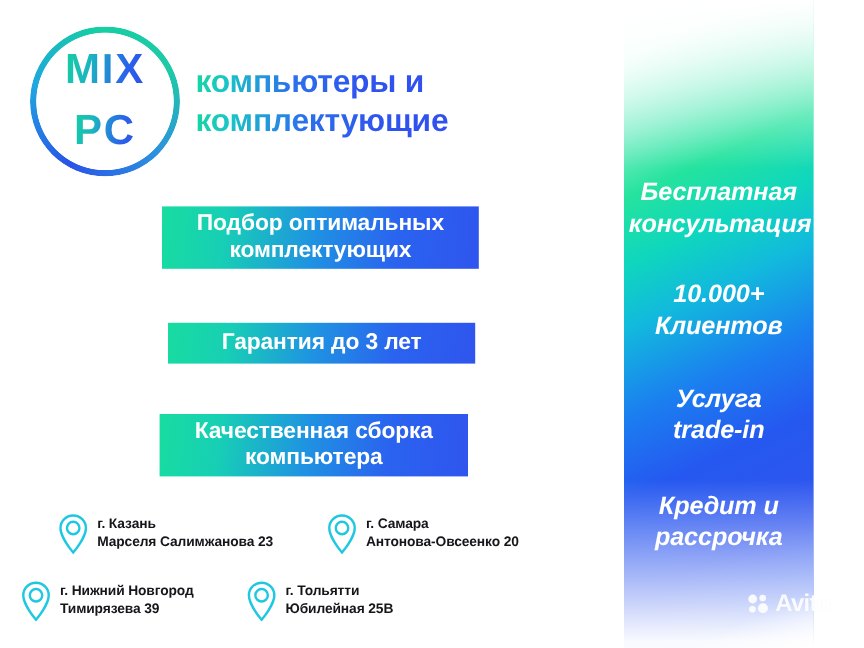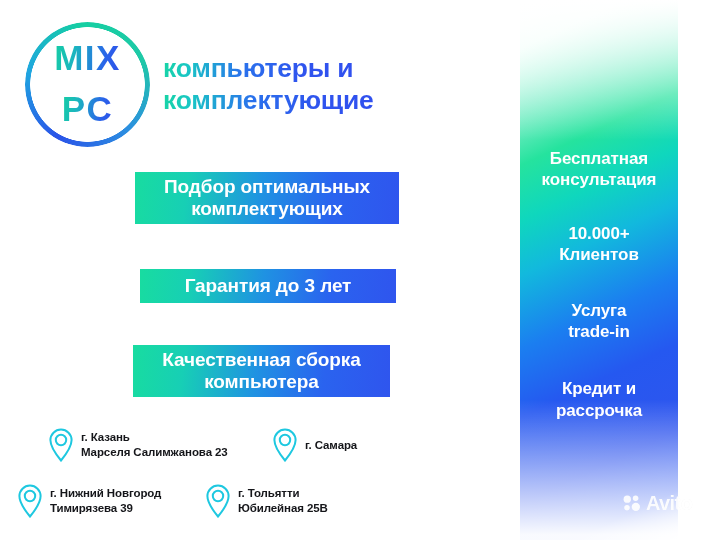--- a/index.html
+++ b/index.html
@@ -50,25 +50,26 @@
     display: flex;
     flex-direction: column;
     align-items: center;
     justify-content: flex-start;
     padding-top: 148px;
     box-sizing: border-box;
   }
   .side-block {
     color: #ffffff;
     font-weight: bold;
-    font-size: 17px;
+    font-size: 21px;
     line-height: 1.26;
     text-align: center;
     letter-spacing: -0.1px;
     width: 150px;
+    font-style: italic;
   }
   .side-block.b1 { margin-bottom: 32px; }
   .side-block.b2 { margin-bottom: 34px; }
   .side-block.b3 { margin-bottom: 36px; }
 
   
   .logo-wrap {
     position: absolute;
     left: 25px;
     top: 22px;
@@ -272,20 +273,21 @@
     </div>
   </div>
 
   <div class="loc r1c2">
     <svg class="pin" viewBox="0 0 26 34">
       <path d="M13 1.6C7.1 1.6 2.4 6.3 2.4 12.1c0 7.3 9.1 18.6 10.6 20.4 1.5-1.8 10.6-13.1 10.6-20.4C23.6 6.3 18.9 1.6 13 1.6z" fill="none" stroke="#1ec8e0" stroke-width="2"></path>
       <circle cx="13" cy="12" r="5.2" fill="none" stroke="#1ec8e0" stroke-width="2"></circle>
     </svg>
     <div class="loc-text">
       <span class="loc-city">г. Самара</span>
+      <span class="loc-addr">Антонова-Овсеенко 20</span>
     </div>
   </div>
 
   <div class="loc r2c1">
     <svg class="pin" viewBox="0 0 26 34">
       <path d="M13 1.6C7.1 1.6 2.4 6.3 2.4 12.1c0 7.3 9.1 18.6 10.6 20.4 1.5-1.8 10.6-13.1 10.6-20.4C23.6 6.3 18.9 1.6 13 1.6z" fill="none" stroke="#1ec8e0" stroke-width="2"></path>
       <circle cx="13" cy="12" r="5.2" fill="none" stroke="#1ec8e0" stroke-width="2"></circle>
     </svg>
     <div class="loc-text">
       <span class="loc-city">г. Нижний Новгород</span>

